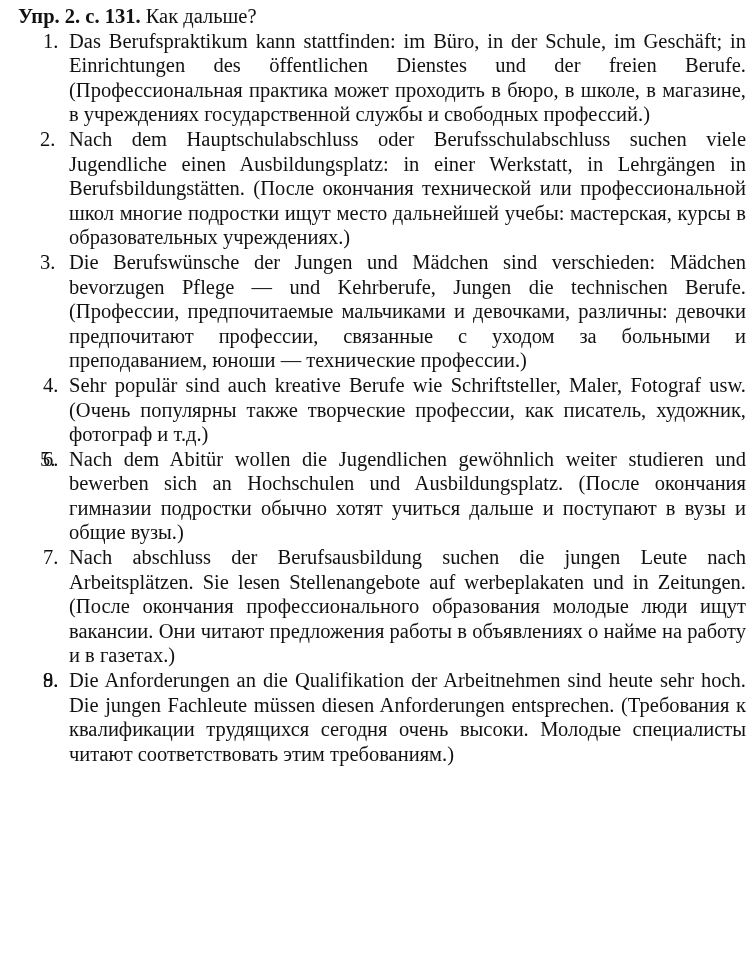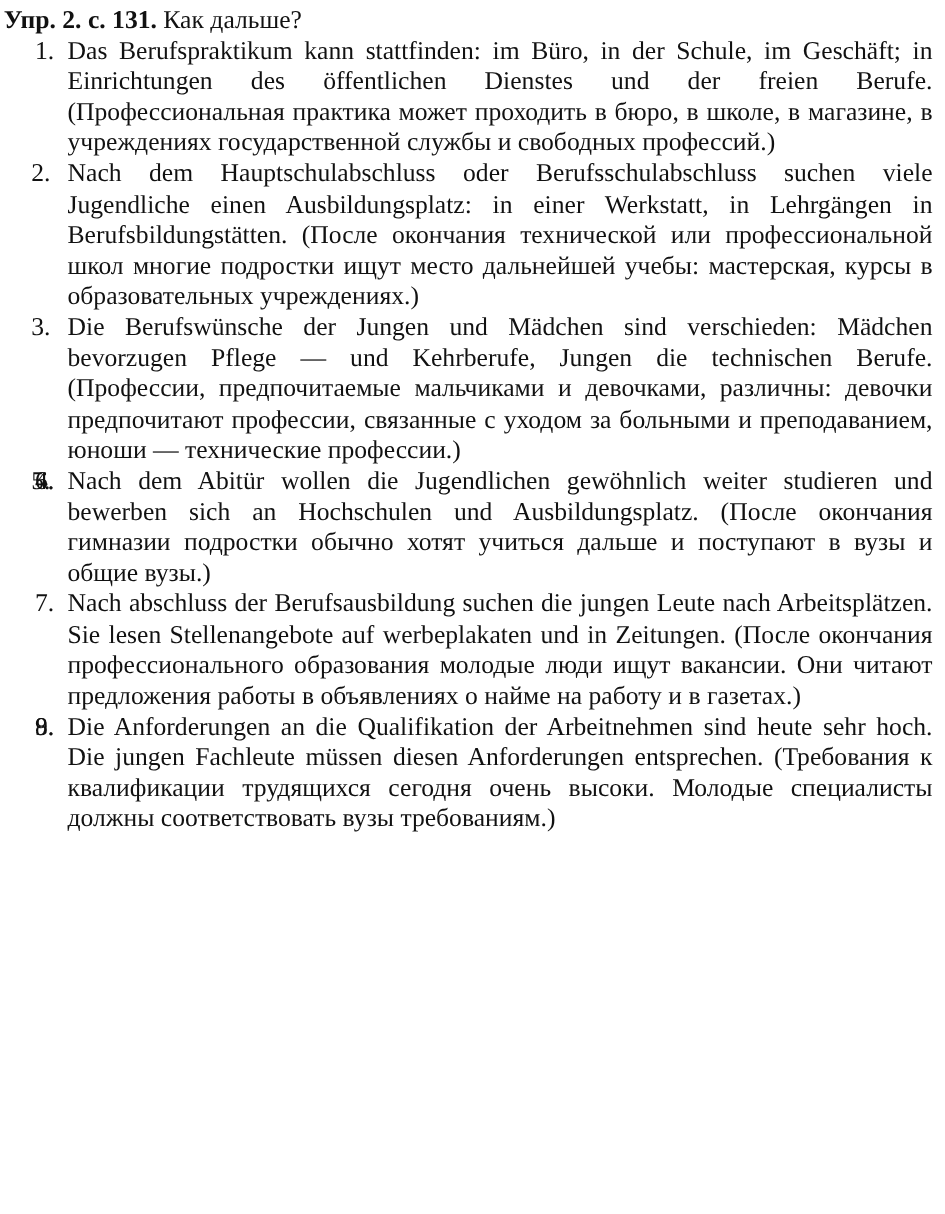--- a/index.html
+++ b/index.html
@@ -5,21 +5,21 @@
   html, body { margin: 0; padding: 0; background: #ffffff; }
   body {
     width: 756px; height: 971px; overflow: hidden;
     font-family: "DejaVu Serif", "Liberation Serif", serif;
     color: #111111;
   }
   .page {
     position: relative;
     width: 756px; height: 757px;
     box-sizing: border-box;
-    padding: 4px 10px 0 3px;
+    padding: 4px 10px 0 18px;
     font-family: "Liberation Serif", serif;
     font-size: 20.5px;
     line-height: 24.6px;
   }
   .heading { margin: 0; font-weight: normal; font-size: 20.5px; line-height: 24.6px; }
   .heading .ref { font-weight: bold; }
   ol.items { list-style: none; margin: 0; padding: 0; }
   ol.items li {
     position: relative;
     padding-left: 51px;
@@ -49,33 +49,34 @@
     <li class="tight">
       <span class="num">2.</span>
       <span>Nach dem Hauptschulabschluss oder Berufsschulabschluss suchen viele Jugendliche einen Ausbildungsplatz: in einer Werkstatt, in Lehrgängen in Berufsbildungstätten. (После окончания технической или профессиональной школ многие подростки ищут место дальнейшей учебы: мастерская, курсы в образовательных учреждениях.)</span>
     </li>
     <li class="tight">
       <span class="num">3.</span>
       <span>Die Berufswünsche der Jungen und Mädchen sind verschieden: Mädchen bevorzugen Pflege — und Kehrberufe, Jungen die technischen Berufe. (Профессии, предпочитаемые мальчиками и девочками, различны: девочки предпочитают профессии, связанные с уходом за больными и преподаванием, юноши — технические профессии.)</span>
     </li>
     <li>
       <span class="num">4.</span>
+      <span>Sehr populär sind auch kreative Berufe wie Schriftsteller, Maler, Fotograf usw. (Очень популярны также творческие профессии, как писатель, художник, фотограф и т.д.)</span>
     </li>
     <li class="tight">
       <span class="num">5.</span>
     </li>
     <li>
       <span class="num">6.</span>
       <span>Nach dem Abitür wollen die Jugendlichen gewöhnlich weiter studieren und bewerben sich an Hochschulen und Ausbildungsplatz. (После окончания гимназии подростки обычно хотят учиться дальше и поступают в вузы и общие вузы.)</span>
     </li>
     <li>
       <span class="num">7.</span>
       <span>Nach abschluss der Berufsausbildung suchen die jungen Leute nach Arbeitsplätzen. Sie lesen Stellenangebote auf werbeplakaten und in Zeitungen. (После окончания профессионального образования молодые люди ищут вакансии. Они читают предложения работы в объявлениях о найме на работу и в газетах.)</span>
     </li>
     <li>
       <span class="num">8.</span>
     </li>
     <li>
       <span class="num">9.</span>
-      <span>Die Anforderungen an die Qualifikation der Arbeitnehmen sind heute sehr hoch. Die jungen Fachleute müssen diesen Anforderungen entsprechen. (Требования к квалификации трудящихся сегодня очень высоки. Молодые специалисты должны соответствовать вузы требованиям.)</span>
+      <span>Die Anforderungen an die Qualifikation der Arbeitnehmen sind heute sehr hoch. Die jungen Fachleute müssen diesen Anforderungen entsprechen. (Требования к квалификации трудящихся сегодня очень высоки. Молодые специалисты читают соответствовать этим требованиям.)</span>
     </li>
   </ol>
 </div>
 
 </body></html>

